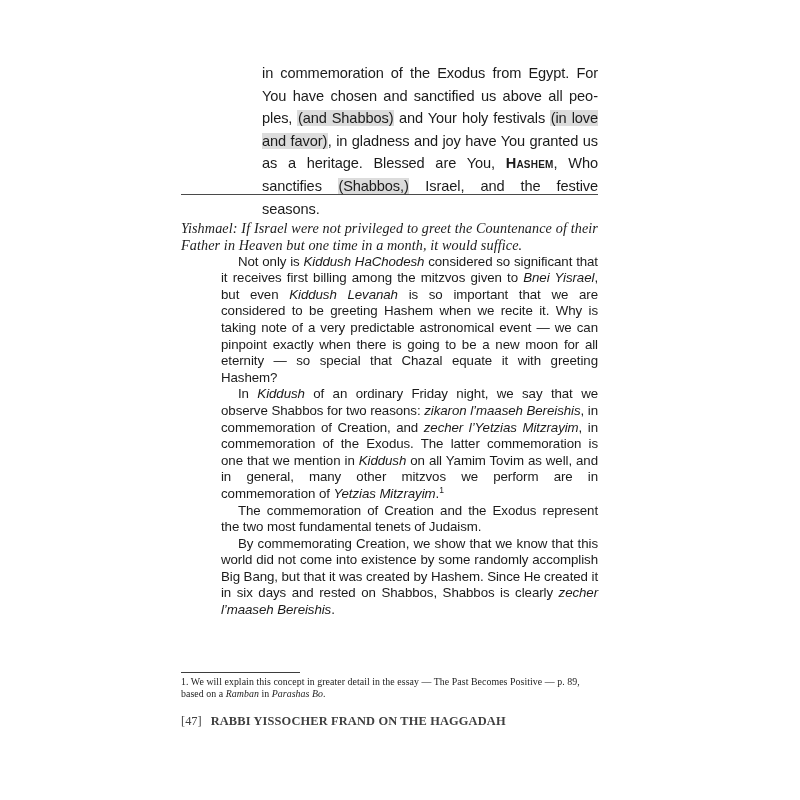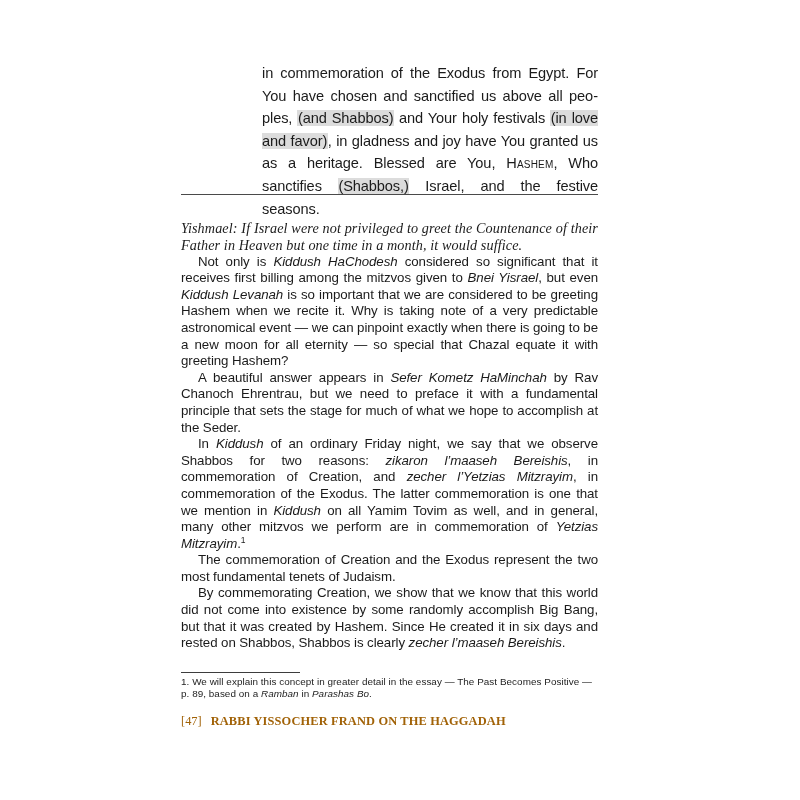--- a/index.html
+++ b/index.html
@@ -46,20 +46,21 @@
     color: #1b1b1b;
     hyphens: manual;
   }
   .hl {
     background: #dcdcdc;
     padding: 0 0.5px;
   }
   .smallcaps {
     font-variant: small-caps;
     letter-spacing: 0.2px;
+    font-weight: bold;
   }
 
   
   .rule-full {
     position: absolute;
     left: 181px;
     width: 417px;
     height: 1px;
     background: #4a4a4a;
   }
@@ -88,56 +89,57 @@
   }
   #commentary p.intro-quote {
     font-style: italic;
     font-family: "Liberation Serif", serif;
     font-size: 14.2px;
     line-height: 16.8px;
     letter-spacing: 0.1px;
   }
   #commentary p.indent {
     text-indent: 17px;
+    margin-left: 40px;
   }
   #commentary p em,
   #commentary p i {
     font-style: italic;
   }
   sup.fn-ref {
     font-size: 8.5px;
     vertical-align: super;
     line-height: 0;
   }
 
   
   #footnote {
     position: absolute;
     left: 181px;
     width: 417px;
     top: 676px;
-    font-family: Liberation Sans, sans-serif;
+    font-family: Liberation Serif, serif;
     font-size: 9.9px;
     line-height: 12.4px;
     color: #232323;
     letter-spacing: 0.05px;
   }
   #footnote p { margin: 0; }
   #footnote em { font-style: italic; }
 
   
   #footer {
     position: absolute;
     left: 181px;
     width: 417px;
     top: 714px;
     font-family: "Liberation Serif", serif;
     font-size: 12.4px;
     line-height: 15px;
-    color: #a16207;
+    color: #404040;
     white-space: nowrap;
   }
   #footer .folio {
     font-weight: 400;
     margin-right: 9px;
   }
   #footer .running-title {
     font-weight: bold;
     letter-spacing: 0.15px;
   }
@@ -150,21 +152,20 @@
   <div class="column" id="liturgy-block">
     <p class="liturgy-text"><span>in commemoration of the Exodus from Egypt. For You have chosen and sanctified us above all peo­ples, </span><span class="hl">(and Shabbos)</span><span> and Your holy festivals </span><span class="hl">(in love and favor)</span><span>, in gladness and joy have You granted us as a heritage. Blessed are You, </span><span class="smallcaps">Hashem</span><span>, Who sanctifies </span><span class="hl">(Shabbos,)</span><span> Israel, and the festive seasons.</span></p>
   </div>
 
   <div class="rule-full" id="divider-main"></div>
 
   <div class="column" id="commentary">
     <p class="intro-quote">Yishmael: If Israel were not privileged to greet the Countenance of their Father in Heaven but one time in a month, it would suffice.</p>
     <div id="commentary-paragraphs">
         <p class="indent"><span>Not only is </span><em>Kiddush HaChodesh</em><span> considered so significant that it receives first billing among the mitzvos given to </span><em>Bnei Yisrael</em><span>, but even </span><em>Kiddush Levanah</em><span> is so important that we are considered to be greeting Hashem when we recite it. Why is taking note of a very predictable astronomical event — we can pinpoint exactly when there is going to be a new moon for all eternity — so special that Chazal equate it with greeting Hashem?</span></p>
-        <p class="indent"><span>A beautiful answer appears in </span><em>Sefer Kometz HaMinchah</em><span> by Rav Chanoch Ehrentrau, but we need to preface it with a fundamental principle that sets the stage for much of what we hope to accomplish at the Seder.</span></p>
         <p class="indent"><span>In </span><em>Kiddush</em><span> of an ordinary Friday night, we say that we observe Shabbos for two reasons: </span><em>zikaron l’maaseh Bereishis</em><span>, in commemoration of Creation, and </span><em>zecher l’Yetzias Mitzrayim</em><span>, in commemoration of the Exodus. The latter commemoration is one that we mention in </span><em>Kiddush</em><span> on all Yamim Tovim as well, and in general, many other mitzvos we perform are in commemoration of </span><em>Yetzias Mitzrayim</em><span>.</span><sup class="fn-ref">1</sup></p>
         <p class="indent"><span>The commemoration of Creation and the Exodus represent the two most fundamental tenets of Judaism.</span></p>
         <p class="indent"><span>By commemorating Creation, we show that we know that this world did not come into existence by some randomly accomplish Big Bang, but that it was created by Hashem. Since He created it in six days and rested on Shabbos, Shabbos is clearly </span><em>zecher l’maaseh Bereishis</em><span>.</span></p>
       </div>
   </div>
 
   <div class="rule-short" id="divider-footnote"></div>
   <div id="footnote">
     <p id="footnote-text"><span>1. We will explain this concept in greater detail in the essay — The Past Becomes Positive — p. 89, based on a </span><em>Ramban</em><span> in </span><em>Parashas Bo</em><span>.</span></p>
   </div>

